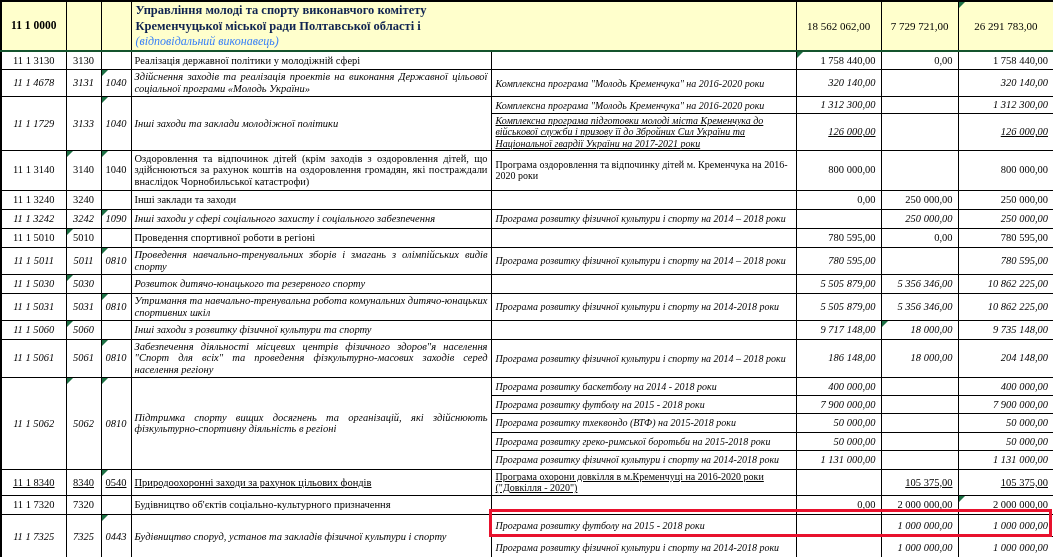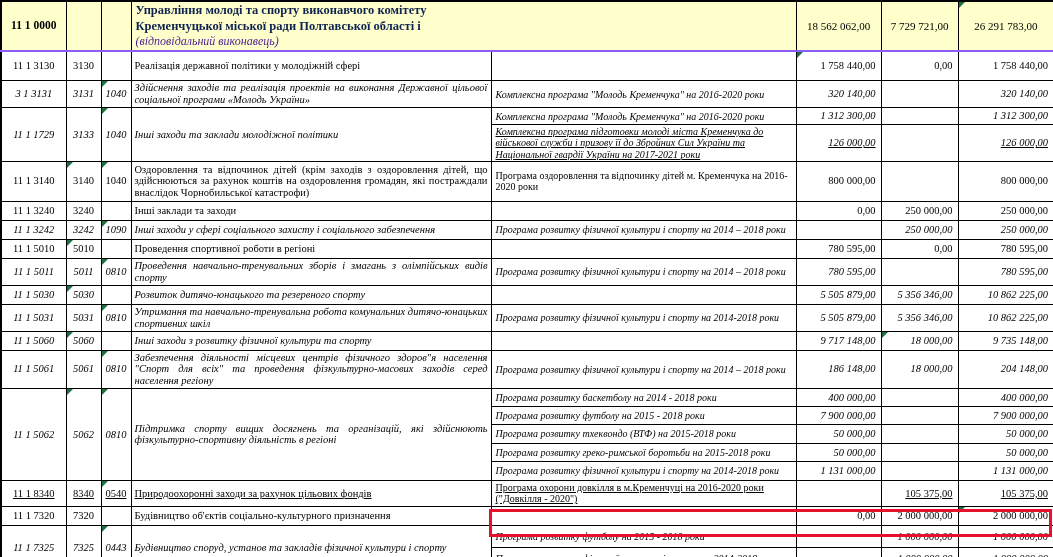--- a/index.html
+++ b/index.html
@@ -22,32 +22,32 @@
     vertical-align:middle;
     padding:0 2px;
     overflow:hidden;
     font-size:10.5px;
     line-height:1.12;
     box-sizing:border-box;
   }
   tr.hdr td{
     background:#FFFFCC;
     border-top:2px solid #000;
-    border-bottom:2px solid #8b5cf6;
+    border-bottom:2px solid #14532d;
   }
   table{border:2px solid #000;}
   td.code{text-align:center;white-space:nowrap;}
   td.desc{text-align:justify;padding:1px 3px;}
   td.prog{font-size:10px;padding:1px 2px 1px 4px;text-align:left;}
   td.amt{text-align:right;padding-right:5px;white-space:nowrap;}
   tr.it td{font-style:italic;}
   .hdr .hcode{font-weight:bold;font-size:11.5px;text-align:center;}
   .hdr .htitle{padding:1px 4px;}
   .htitle .tl{font-weight:bold;font-size:12.5px;color:#0F2350;line-height:1.25;}
-  .htitle .sub{font-style:italic;font-size:12px;color:#4c1d95;line-height:1.2;}
+  .htitle .sub{font-style:italic;font-size:12px;color:#3b82f6;line-height:1.2;}
   .hdr .htot{font-weight:normal;font-size:11px;text-align:center;white-space:nowrap;}
   .flag{
     position:absolute;top:0;left:0;
     width:0;height:0;
     border-top:6px solid #1D7044;
     border-right:6px solid transparent;
     pointer-events:none;
   }
   #hlbox{
     position:absolute;
@@ -81,32 +81,32 @@
           <td class="code"><span></span></td>
           <td class="htitle" colspan="2">
             <div class="tl">Управління молоді та спорту виконавчого комітету</div>
             <div class="tl">Кременчуцької міської ради Полтавської області і</div>
             <div class="sub">(відповідальний виконавець)</div>
           </td>
           <td class="htot"><span>18 562 062,00</span></td>
           <td class="htot"><span>7 729 721,00</span></td>
           <td class="htot"><span class="flag"></span><span>26 291 783,00</span></td>
         </tr>
-        <tr style="height: 30px;">
+        <tr style="height: 19px;">
           <td class="code"><span>11 1 3130</span></td>
           <td class="code"><span>3130</span></td>
           <td class="code"><span></span></td>
           <td class="desc"><span>Реалізація державної політики у молодіжній сфері</span></td>
           <td class="prog"><span></span></td>
           <td class="amt"><span class="flag"></span><span>1 758 440,00</span></td>
           <td class="amt"><span>0,00</span></td>
           <td class="amt"><span>1 758 440,00</span></td>
         </tr>
         <tr class="it" style="height: 27px;">
-          <td class="code"><span>3 1 3131</span></td>
+          <td class="code"><span>11 1 4678</span></td>
           <td class="code"><span>3131</span></td>
           <td class="code"><span class="flag"></span><span>1040</span></td>
           <td class="desc"><span>Здійснення заходів та реалізація проектів на виконання Державної цільової соціальної програми «Молодь України»</span></td>
           <td class="prog"><span>Комплексна програма "Молодь Кременчука" на 2016-2020 роки</span></td>
           <td class="amt"><span>320 140,00</span></td>
           <td class="amt"><span></span></td>
           <td class="amt"><span>320 140,00</span></td>
         </tr>
         <tr class="it" style="height: 17px;">
           <td class="code" rowspan="2"><span>11 1 1729</span></td>

